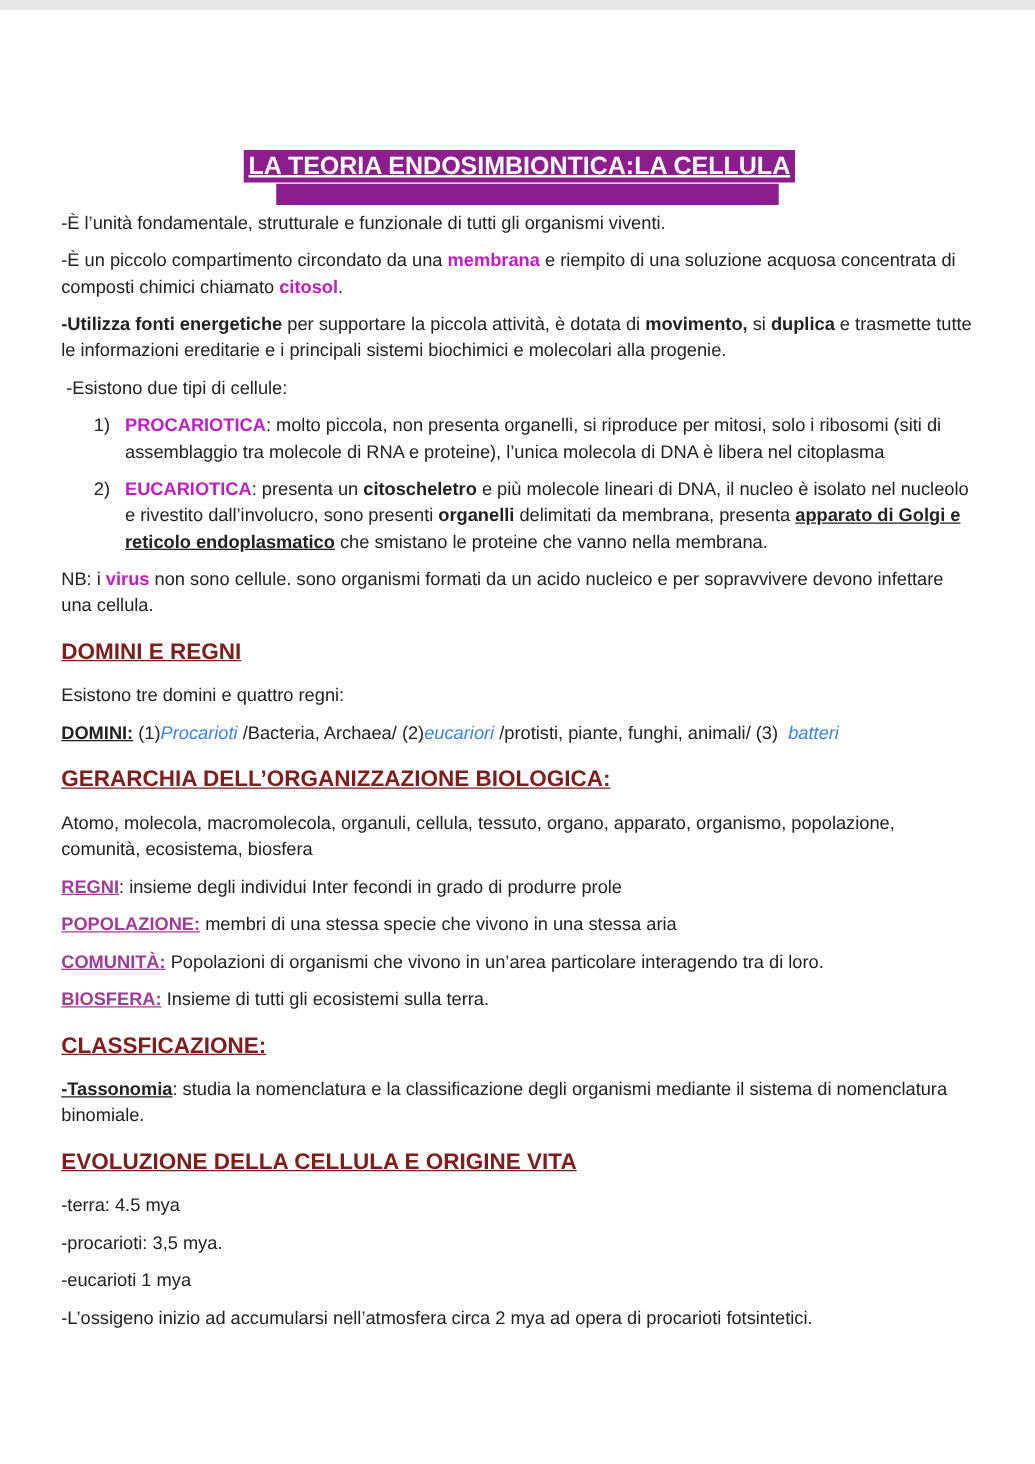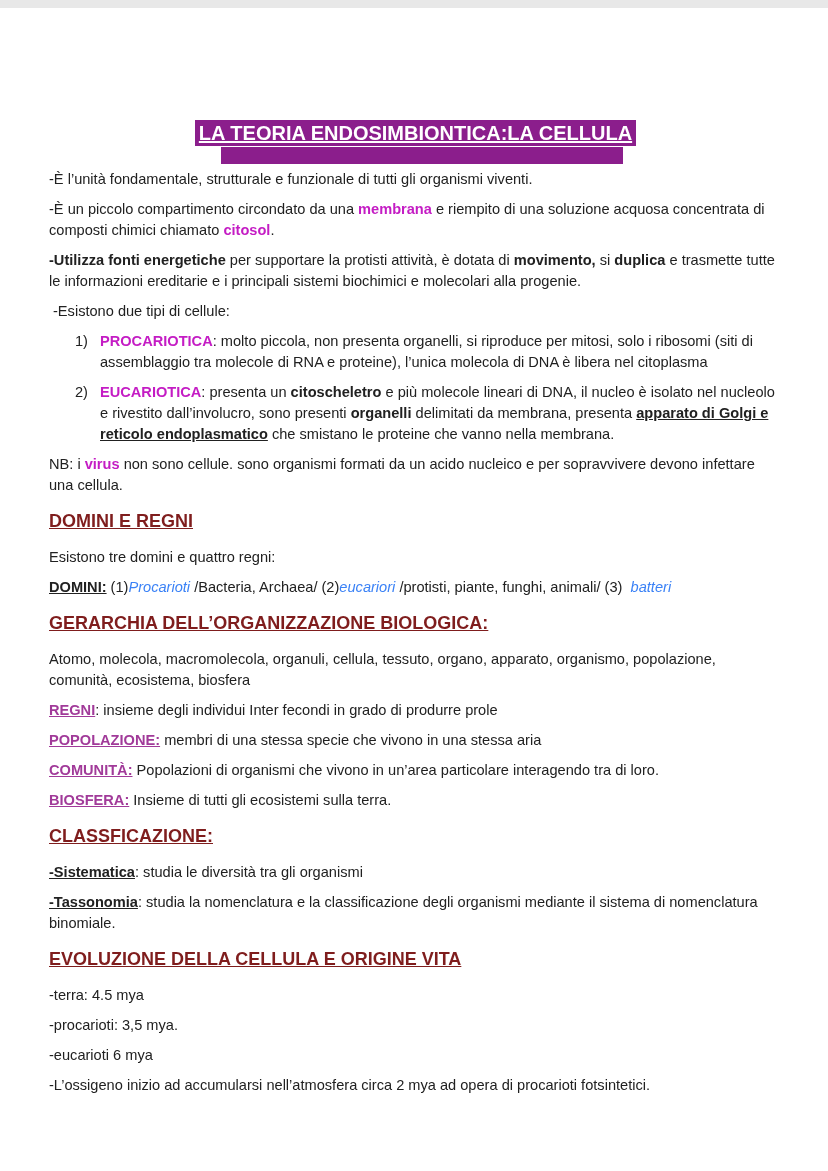--- a/index.html
+++ b/index.html
@@ -64,21 +64,21 @@
 
   <p>
     <span>-È l’unità fondamentale, strutturale e funzionale di tutti gli organismi viventi.</span>
   </p>
 
   <p>
     <span>-È un piccolo compartimento circondato da una </span><span class="link">membrana</span><span> e riempito di una soluzione acquosa concentrata di composti chimici chiamato </span><span class="link">citosol</span><span>.</span>
   </p>
 
   <p>
-    <span class="b">-Utilizza fonti energetiche</span><span> per supportare la protisti attività, è dotata di </span><span class="b">movimento,</span><span> si </span><span class="b">duplica</span><span> e trasmette tutte le informazioni ereditarie e i principali sistemi biochimici e molecolari alla progenie.</span>
+    <span class="b">-Utilizza fonti energetiche</span><span> per supportare la piccola attività, è dotata di </span><span class="b">movimento,</span><span> si </span><span class="b">duplica</span><span> e trasmette tutte le informazioni ereditarie e i principali sistemi biochimici e molecolari alla progenie.</span>
   </p>
 
   <p class="indent">
     <span>-Esistono due tipi di cellule:</span>
   </p>
 
   <div class="olist">
     <div class="oli">
       <span class="num">1)</span>
       <span class="li-body"><span class="link">PROCARIOTICA</span><span>: molto piccola, non presenta organelli, si riproduce per mitosi, solo i ribosomi (siti di assemblaggio tra molecole di RNA e proteine), l’unica molecola di DNA è libera nel citoplasma</span></span>
@@ -122,36 +122,33 @@
     <span class="plum-label">COMUNITÀ:</span><span> Popolazioni di organismi che vivono in un’area particolare interagendo tra di loro.</span>
   </p>
 
 
   <p>
     <span class="plum-label">BIOSFERA:</span><span> Insieme di tutti gli ecosistemi sulla terra.</span>
   </p>
 
   <h2>CLASSFICAZIONE:</h2>
 
-  <p>
-    <span class="bu">-Sistematica</span><span>: studia le diversità tra gli organismi</span>
-  </p>
 
   <p>
     <span class="bu">-Tassonomia</span><span>: studia la nomenclatura e la classificazione degli organismi mediante il sistema di nomenclatura binomiale.</span>
   </p>
 
   <h2>EVOLUZIONE DELLA CELLULA E ORIGINE VITA</h2>
 
   <p>
     <span>-terra: 4.5 mya</span>
   </p>
   <p>
     <span>-procarioti: 3,5 mya.</span>
   </p>
   <p>
-    <span>-eucarioti 6 mya</span>
+    <span>-eucarioti 1 mya</span>
   </p>
   <p>
     <span>-L’ossigeno inizio ad accumularsi nell’atmosfera circa 2 mya ad opera di procarioti fotsintetici.</span>
   </p>
 
 </div>
 
 </body></html>

